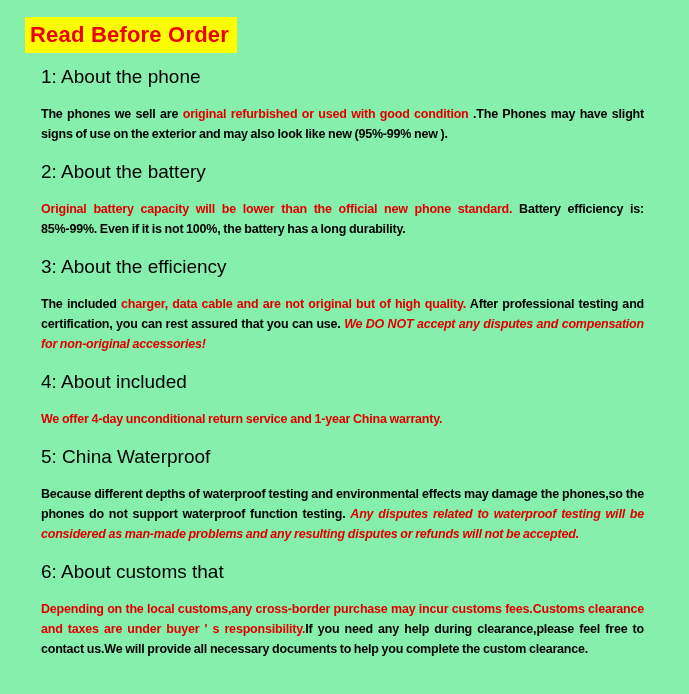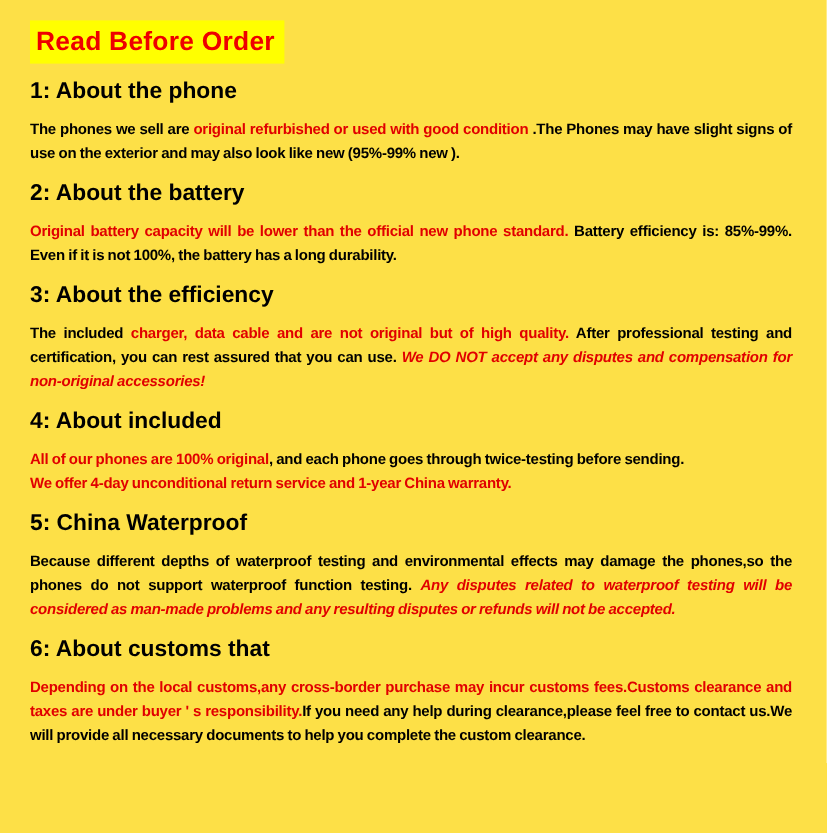--- a/index.html
+++ b/index.html
@@ -4,44 +4,44 @@
 <style>
   html, body {
     margin: 0;
     padding: 0;
     background: #ffffff;
   }
   .doc {
     box-sizing: border-box;
     width: 689px;
     min-height: 694px;
-    background: #fde047;
+    background: #86efac;
     padding: 17px 29px 12px 25px;
     font-family: "Liberation Sans", sans-serif;
     overflow: hidden;
   }
   .title {
     display: inline-block;
     background: var(--highlight, #ffff00);
     color: var(--title-red, #ee0000);
     font-size: 22px;
     font-weight: bold;
     line-height: 26px;
     padding: 5px 8px 5px 5px;
     letter-spacing: 0.2px;
   }
   .section-heading {
     font-size: 19px;
     line-height: 23px;
-    font-weight: bold;
+    font-weight: normal;
     color: #000000;
-    margin: 12px 0 10px 0;
+    margin: 12px 0 10px 16px;
   }
   .para {
-    margin: 0;
+    margin: 16px;
     font-size: 12.5px;
     line-height: 20px;
     font-weight: bold;
     text-align: justify;
     letter-spacing: -0.2px;
     word-spacing: -0.5px;
     color: #000000;
   }
   .run.black { color: #000000; }
   .run.red { color: var(--text-red, #e10000); }
@@ -70,21 +70,20 @@
   <section>
     <h2 class="section-heading">3: About the efficiency</h2>
     <div class="section-body">
           <p class="para"><span class="run black">The included </span><span class="run red">charger, data cable and are not original but of high quality.</span><span class="run black"> After professional testing and certification, you can rest assured that you can use. </span><span class="run red-italic">We DO NOT accept any disputes and compensation for non-original accessories!</span></p>
         </div>
   </section>
 
   <section>
     <h2 class="section-heading">4: About included</h2>
     <div class="section-body">
-          <p class="para"><span class="run red">All of our phones are 100% original</span><span class="run black">, and each phone goes through twice-testing before sending.</span></p>
           <p class="para"><span class="run red">We offer 4-day unconditional return service and 1-year China warranty.</span></p>
         </div>
   </section>
 
   <section>
     <h2 class="section-heading">5: China Waterproof</h2>
     <div class="section-body">
           <p class="para"><span class="run black">Because different depths of waterproof testing and environmental effects may damage the phones,so the phones do not support waterproof function testing. </span><span class="run red-italic">Any disputes related to waterproof testing will be considered as man-made problems and any resulting disputes or refunds will not be accepted.</span></p>
         </div>
   </section>

